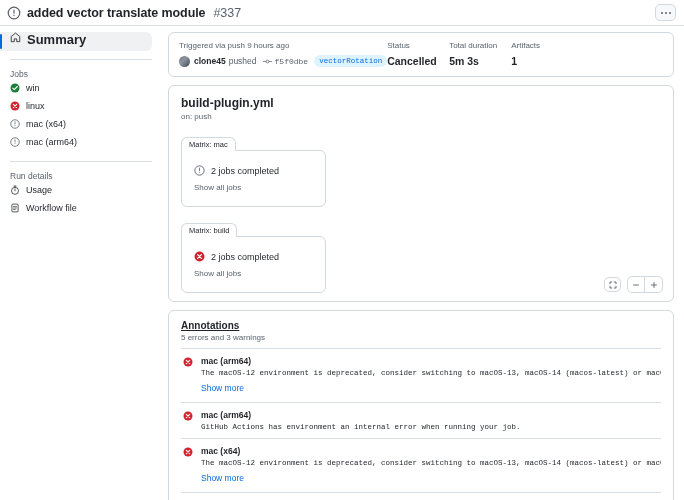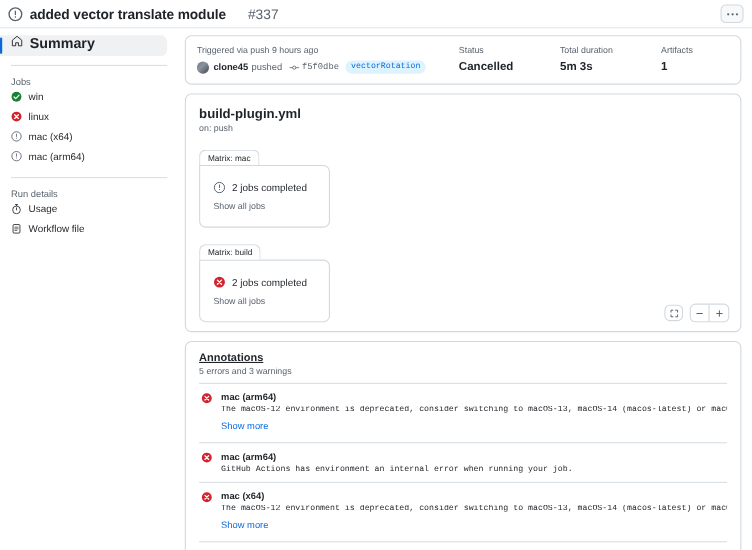--- a/index.html
+++ b/index.html
@@ -25,21 +25,21 @@
     font-size: 12.5px;
     font-weight: 600;
     letter-spacing: -0.1px;
     color: #1f2328;
     white-space: nowrap;
   }
   .header-num {
     font-size: 12.5px;
     font-weight: 400;
     color: #59636e;
-    margin-left: 20px;
+    margin-left: 8px;
   }
   .header-spacer { flex: 1 1 auto; }
   .kebab-btn {
     width: 21px; height: 17px;
     border: 1px solid #d1d9e0;
     border-radius: 5px;
     background: #f6f8fa;
     display: flex; align-items: center; justify-content: center;
     gap: 2px;
   }
@@ -87,21 +87,21 @@
   }
   .card {
     background: #ffffff;
     border: 1px solid #d1d9e0;
     border-radius: 6px;
     margin-bottom: 8px;
   }
 
   
   .meta-card { padding: 8px 10px 9px 10px; }
-  .meta-row { display: flex; justify-content: space-between; }
+  .meta-row { display: flex; }
   .meta-col-trigger { flex: 0 0 178px; }
   .meta-col { flex: 0 0 62px; }
   .meta-col-dur { flex: 0 0 62px; }
   .meta-label { font-size: 8px; color: #59636e; margin-bottom: 5px; white-space: nowrap; }
   .meta-value { font-size: 10.5px; font-weight: 600; color: #1f2328; }
   .trigger-line { display: flex; align-items: center; font-size: 8.5px; color: #1f2328; }
   .avatar {
     width: 11px; height: 11px; border-radius: 50%;
     background: linear-gradient(135deg,#6e7781 0%,#8c959f 40%,#3d444d 100%);
     flex: 0 0 11px; margin-right: 4px;
@@ -117,21 +117,21 @@
     font-family: "Liberation Mono", monospace;
     padding: 1px 5px; border-radius: 9px;
     line-height: 1.35;
   }
 
   
   .wf-card { padding: 10px 12px 8px 12px; position: relative; min-height: 172px; }
   .wf-title { font-size: 12px; font-weight: 600; color: #1f2328; }
   .wf-sub { font-size: 8px; color: #59636e; margin-top: 2px; }
 
-  .matrix { margin-top: 11px; width: 119px; position: relative; }
+  .matrix { margin-top: 11px; width: 145px; position: relative; }
   .matrix-tab {
     display: inline-block;
     border: 1px solid #d1d9e0;
     border-bottom: none;
     border-radius: 6px 6px 0 0;
     background: #ffffff;
     font-size: 7.5px; color: #1f2328;
     padding: 2px 7px 2px 7px;
     position: relative; z-index: 2; top: 1px;
   }

